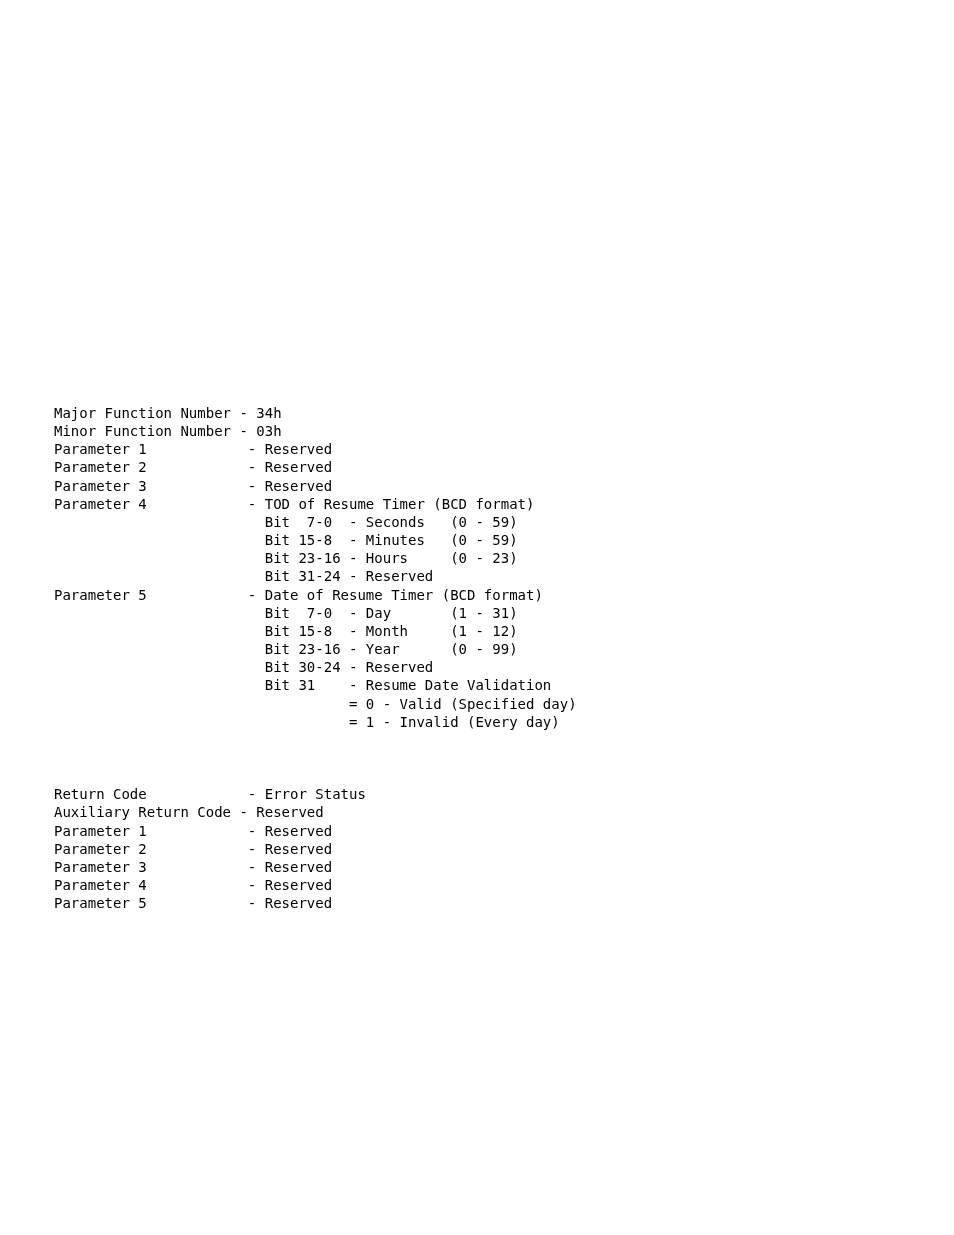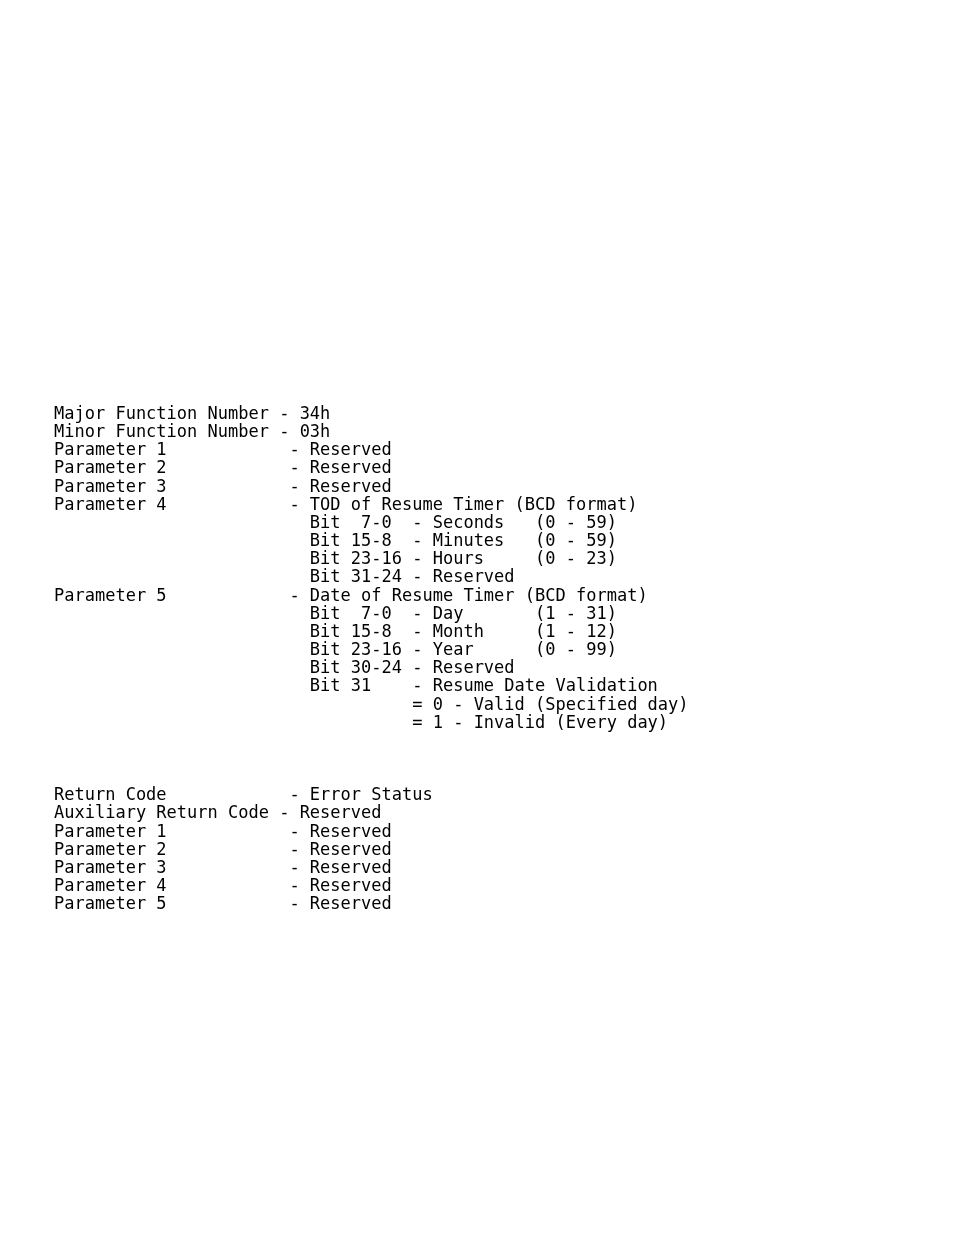--- a/index.html
+++ b/index.html
@@ -30,21 +30,21 @@
   
   .content {
     position: absolute;
     left: 54px;
     top: 404px;
     width: 860px;
   }
 
   .block {
     white-space: pre;
-    font-size: 17px;
+    font-size: 14px;
     line-height: 18.15px;
     letter-spacing: 0px;
     color: #000000;
   }
 
   .block-spacer {
     height: 54.5px;
   }
 </style>
 </head>

